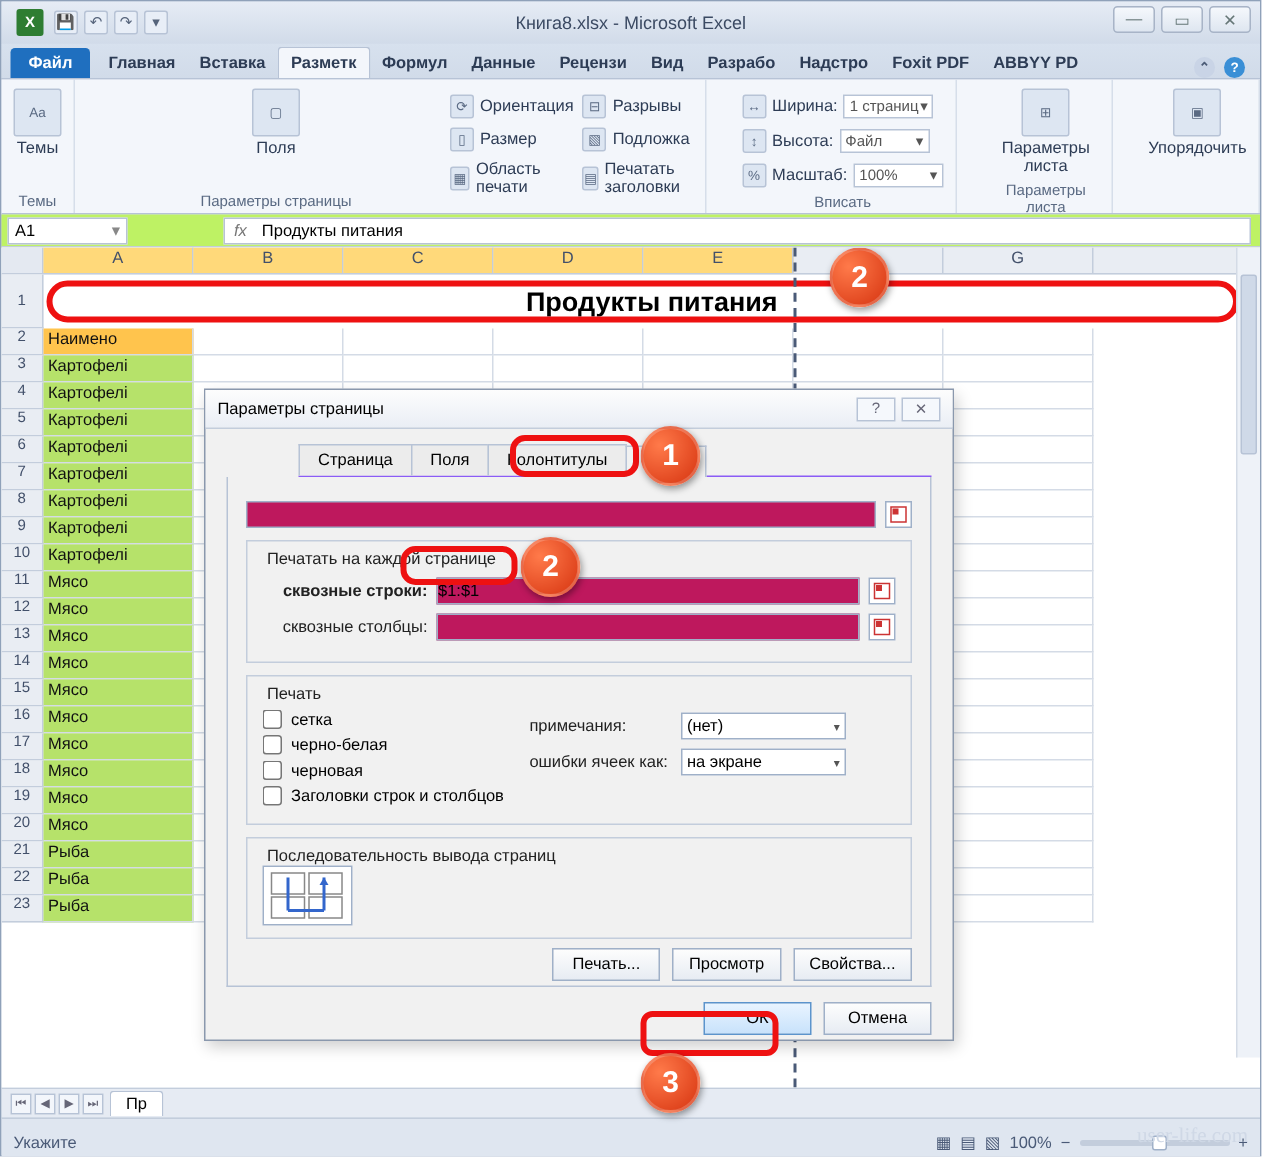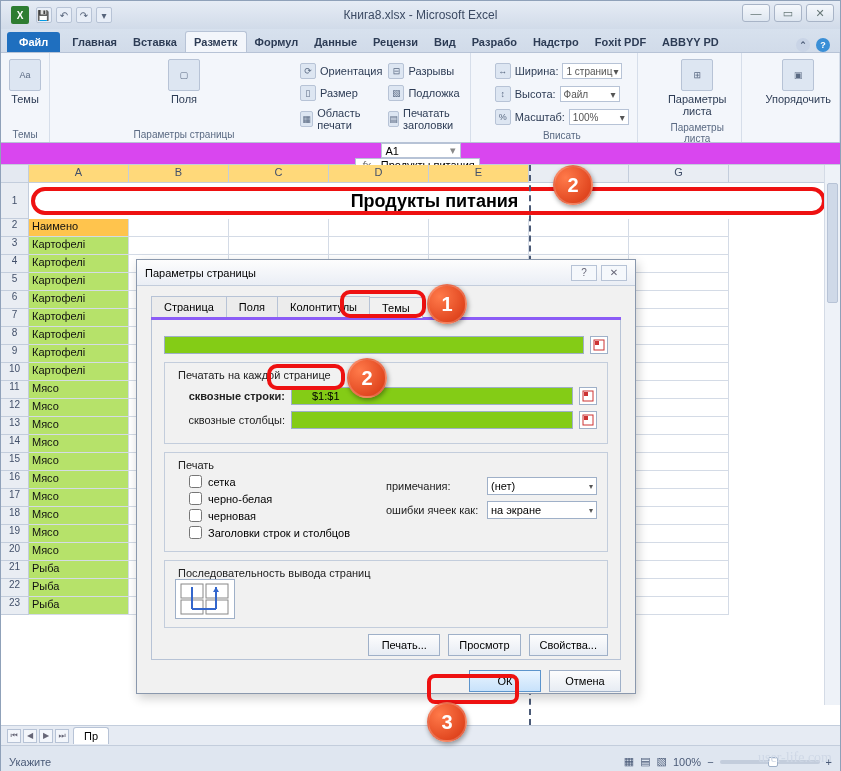--- a/index.html
+++ b/index.html
@@ -19,21 +19,21 @@
   .ribbon-help { margin-left:auto; display:flex; gap:6px; padding-right:10px; align-items:center; color:#4c5c77;}
   .ribbon-help span { width:14px; height:14px; border-radius:50%; background:#c9d4e6; display:flex;align-items:center;justify-content:center;font-size:9px;}
   .ribbon-body { height: 90px; background:#f3f6fb; border-bottom:1px solid #b7c3d6; display:flex;gap:16px; }
   .group { border-right:1px solid #d6deea; padding:4px 8px 2px 8px; display:flex; flex-direction:column; justify-content:space-between; }
   .group-label { text-align:center; font-size:10px; color:#5a6a83; padding-top:3px; }
   .gbtn { display:flex; align-items:center; gap:4px; font-size:11px; color:#2d3c55; padding:2px 0;}
   .gbtn .icon { width:16px;height:16px;background:#dde6f2;border:1px solid #b7c3d6;border-radius:2px;display:flex;align-items:center;justify-content:center;font-size:9px;color:#5a6a83; }
   .gbtn.big { flex-direction:column; align-items:center; gap:2px; }
   .gbtn.big .icon { width:32px; height:32px; }
   .gbtn .combo { width:60px; height:16px; border:1px solid #b7c3d6; background:#fff; font-size:10px; padding:0 3px; display:flex;align-items:center;justify-content:space-between;color:#555;}
-  .formula-bar { height:22px; background:#d946ef; border-bottom:1px solid #c3cddc; display:flex; align-items:center;flex-direction:column; }
+  .formula-bar { height:22px; background:#bef264; border-bottom:1px solid #c3cddc; display:flex; align-items:center; }
   .name-box { width:80px; margin:0 4px; border:1px solid #b7c3d6; background:#fff; height:18px; display:flex;align-items:center;padding:0 4px;}
   .fx-area { border:1px solid #b7c3d6; background:#fff; height:18px; flex:1; margin-right:6px; display:flex;align-items:center;}
   .fx-label { padding:0 6px; color:#777; font-style:italic;}
   .fx-val { padding:0 4px; }
   .sheet-area { position: relative; background:#fff; height: 560px; overflow:hidden;}
   .col-headers { display:flex; height:18px; background:#e9edf3; border-bottom:1px solid #c3cddc; }
   .rowcol-corner { width:28px; border-right:1px solid #c3cddc; background:#e4e9f1; }
   .colh { border-right:1px solid #c3cddc; text-align:center; font-size:11px; color:#42506a; padding-top:1px; }
   .colA { width:100px; background:#ffd97a;} 
   .colBCDE { width:100px; background:#ffd97a; }
@@ -59,27 +59,27 @@
   .zoom .thumb { position:absolute;left:48%;top:-3px;width:10px;height:10px;background:#fff;border:1px solid #9fb0c8;border-radius:2px;}
   .watermark { position:absolute; bottom:4px; right:8px; color:#cfd8e6; font-size:14px; font-family:Georgia,serif;}
   .scrollbar-v { position:absolute; top:0; right:0; bottom:20px; width:16px; background:#eef2f8; border-left:1px solid #d4dbe6;}
   .scrollbar-v .thumb { position:absolute; top:18px; left:2px; right:2px; height:120px; background:#cfd9e8; border:1px solid #b7c3d6; border-radius:2px;}
   
   .dialog { position:absolute; left:135px; top:258px; width:500px; height:435px; background:#f1f1f1; border:1px solid #8a98ad; box-shadow:2px 4px 10px rgba(0,0,0,.2); }
   .dlg-title { height:26px; background:linear-gradient(#fdfdfd,#eaeef5); display:flex;align-items:center;padding:0 8px;border-bottom:1px solid #c3cddc; justify-content:space-between;}
   .dlg-title .btns { display:flex; gap:4px;}
   .dlg-title .btns span { width:26px;height:16px;border:1px solid #b7c3d6;background:#f5f8fc;display:flex;align-items:center;justify-content:center;font-size:10px;color:#667;}
   .dlg-body { padding:10px 14px 8px 14px; position:relative; height:calc(100% - 26px); }
-  .tabs { display:flex; border-bottom:3px solid #8b5cf6; }
+  .tabs { display:flex; border-bottom:1px solid #8b5cf6;margin-left:48px; }
   .dtab { padding:4px 12px; border:1px solid #b7c3d6; border-bottom:none; background:#ececec; margin-right:-1px; font-size:11px; }
   .dtab.active { background:#f1f1f1; position:relative; top:1px; }
   .pane { border:1px solid #b7c3d6; border-top:none; padding:10px 12px 8px 12px; background:#f1f1f1; height:340px; }
   .frow { display:flex; align-items:center; gap:6px; margin:6px 0; font-size:11px; }
   .frow label { text-align:right; color:#222; }
-  .frow input[type=text] { height:18px; border:1px solid #9fb0c8; background:#84cc16; padding:0 20px; font-size:11px; }
+  .frow input[type=text] { height:18px; border:1px solid #9fb0c8; background:#be185d; padding:0 0; font-size:11px; }
   .refbtn { width:18px;height:18px;border:1px solid #9fb0c8;background:#fff;display:flex;align-items:center;justify-content:center; }
   .refbtn svg { width:12px;height:12px; }
   .fieldset { border:1px solid #c3cddc; padding:6px 10px 8px 10px; margin-top:8px; }
   .fieldset > .legend { font-size:11px; color:#222; margin-top:-13px; background:#f1f1f1; display:inline-block; padding:0 3px;}
   .chk { display:flex;align-items:center;gap:6px; margin:4px 0; }
   .chk input { width:13px;height:13px; }
   .radio { display:flex;align-items:center;gap:6px; margin:4px 0;}
   .combo-s { width:110px; height:18px; border:1px solid #9fb0c8; background:#fff; display:flex;align-items:center;justify-content:space-between;padding:0 3px;font-size:11px;}
   .combo-s .arr { font-size:8px;color:#555;}
   .dlg-buttons { display:flex; justify-content:flex-end; gap:8px; margin-top:10px; }
@@ -549,21 +549,21 @@
                 </svg>
               </div>
           </div>
         </div>
 
         <div class="hl-red" style="left:130px; top:78px; width:78px; height:26px;"></div>
         <div class="callout" style="left:210px; top:72px;">2</div>
 
         <div class="fieldset">
           <div class="legend">Печать</div>
-          <div style="display:flex;gap:36px;justify-content:flex-end;">
+          <div style="display:flex;gap:17px;">
             <div>
               <div class="chk">
                   <input type="checkbox" style="">
                   <span>сетка</span>
                 </div>
               <div class="chk">
                   <input type="checkbox" style="">
                   <span>черно-белая</span>
                 </div>
               <div class="chk">

